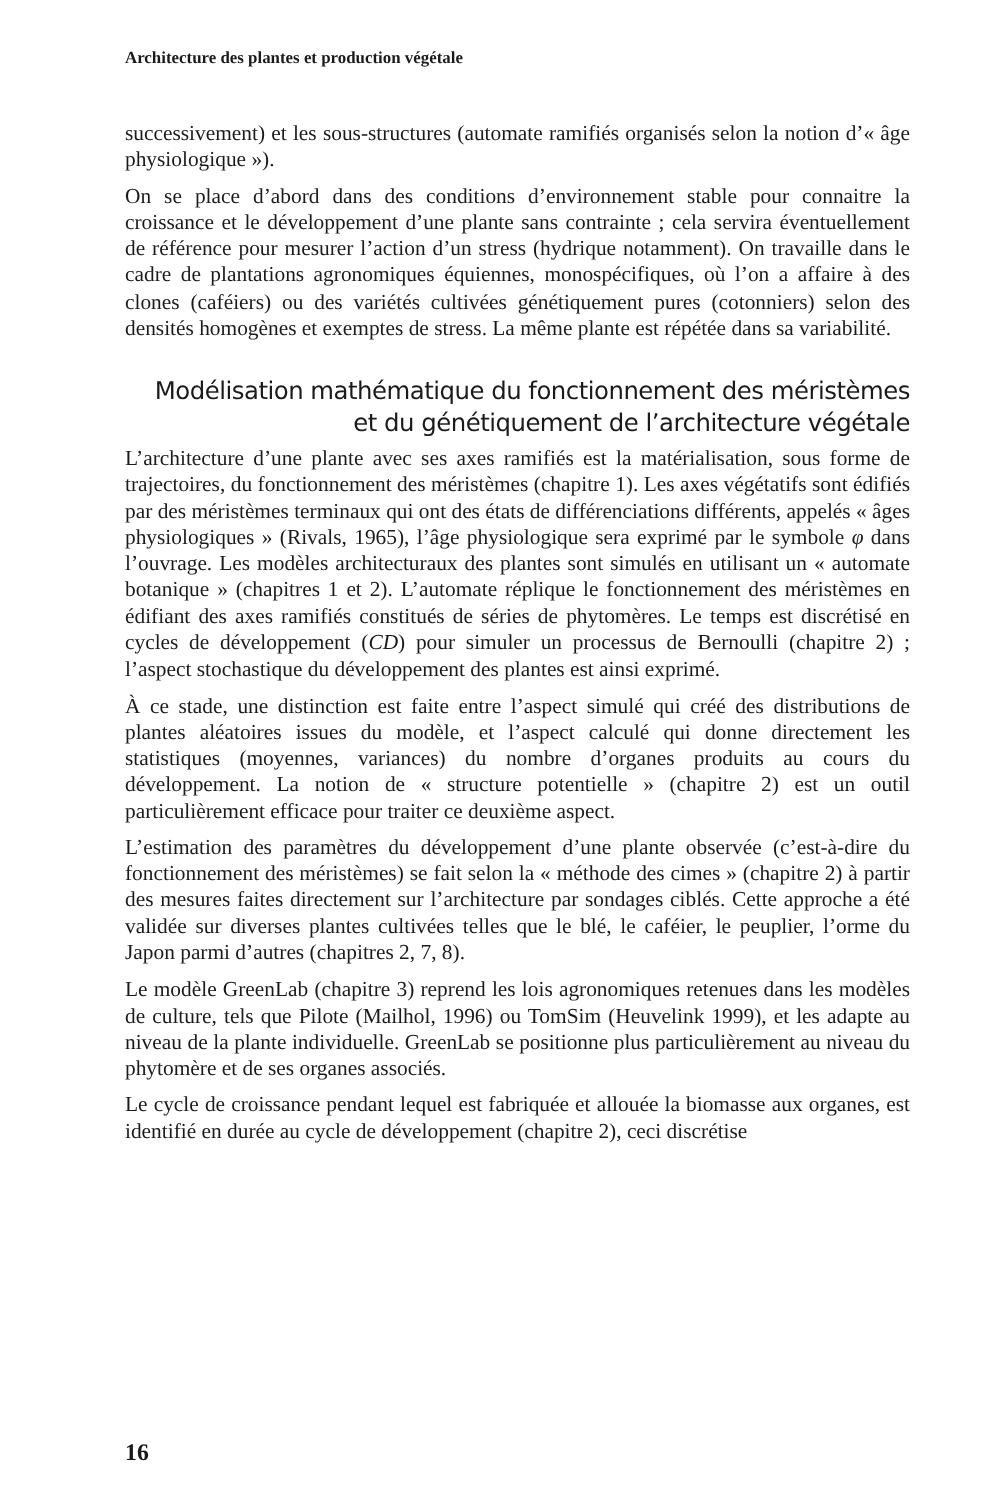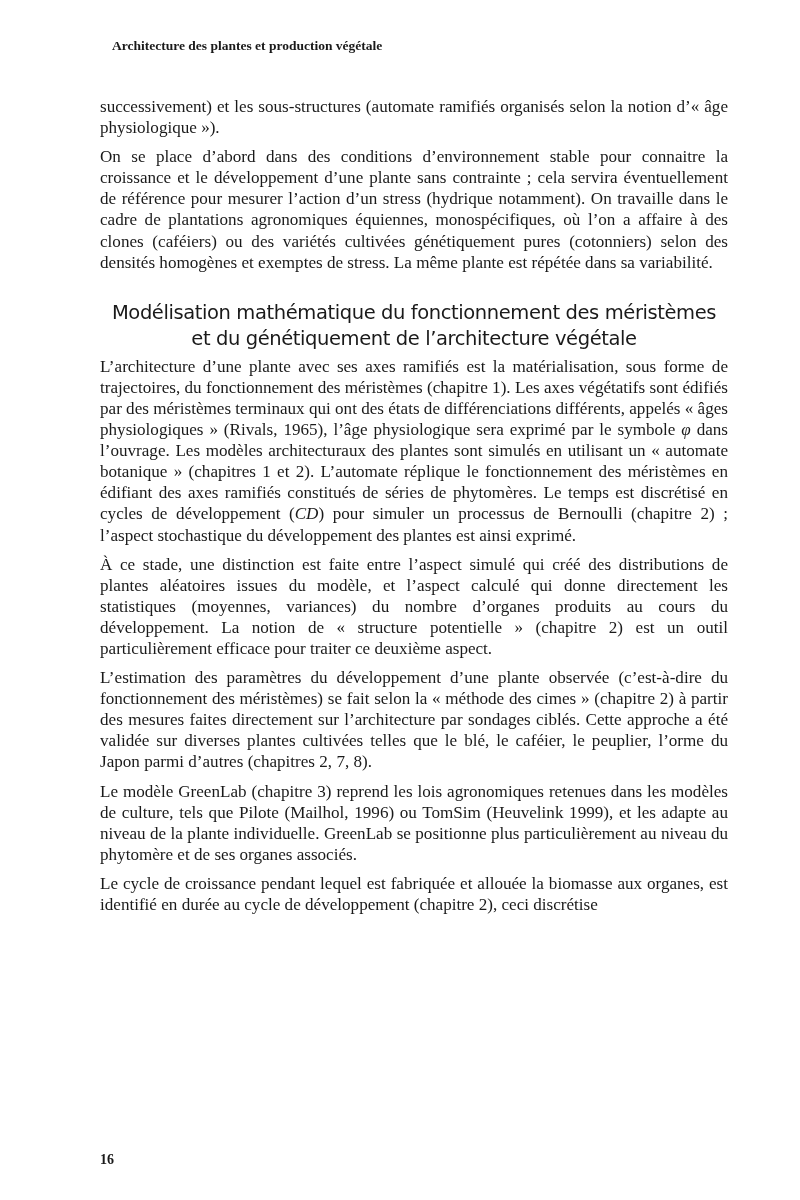--- a/index.html
+++ b/index.html
@@ -1,34 +1,34 @@
 <!DOCTYPE html>
 <html><head>
 <meta charset="utf-8">
 <style>
   html, body { margin: 0; padding: 0; background: #ffffff; }
   body { width: 800px; height: 1200px; position: relative; overflow: hidden; color: #1a1a1a; }
   .running-head {
-    position: absolute; left: 112px; top: 38px;
+    position: absolute; left: 100px; top: 38px;
     font-family: "Liberation Serif", serif; font-weight: bold; font-size: 13.5px;
   }
   .content {
     position: absolute; left: 100px; top: 96px; width: 628px;
     font-family: "Liberation Serif", serif; font-size: 17.1px; line-height: 21.1px;
     text-align: justify; hyphens: auto;
   }
   .content p { margin: 0 0 8px 0; }
   .content h2 {
     font-family: "DejaVu Sans", sans-serif; font-weight: normal;
     font-size: 19.5px; line-height: 26px; margin: 27px 0 4px 0;
-    letter-spacing: -0.4px; text-align: center;
+    letter-spacing: -0.4px; text-align: right;
   }
   .folio {
     position: absolute; left: 100px; top: 1152px;
-    font-family: "Liberation Serif", serif; font-weight: bold; font-size: 14px;
+    font-family: "Liberation Serif", serif; font-weight: bold; font-size: 19px;
   }
   em { font-style: italic; }
 </style>
 </head>
 <body>
 
 <div class="running-head">Architecture des plantes et production végétale</div>
 
 <div class="content">
   <p>successivement) et les sous-structures (automate ramifiés organisés selon la notion d’« âge physiologique »).</p>

